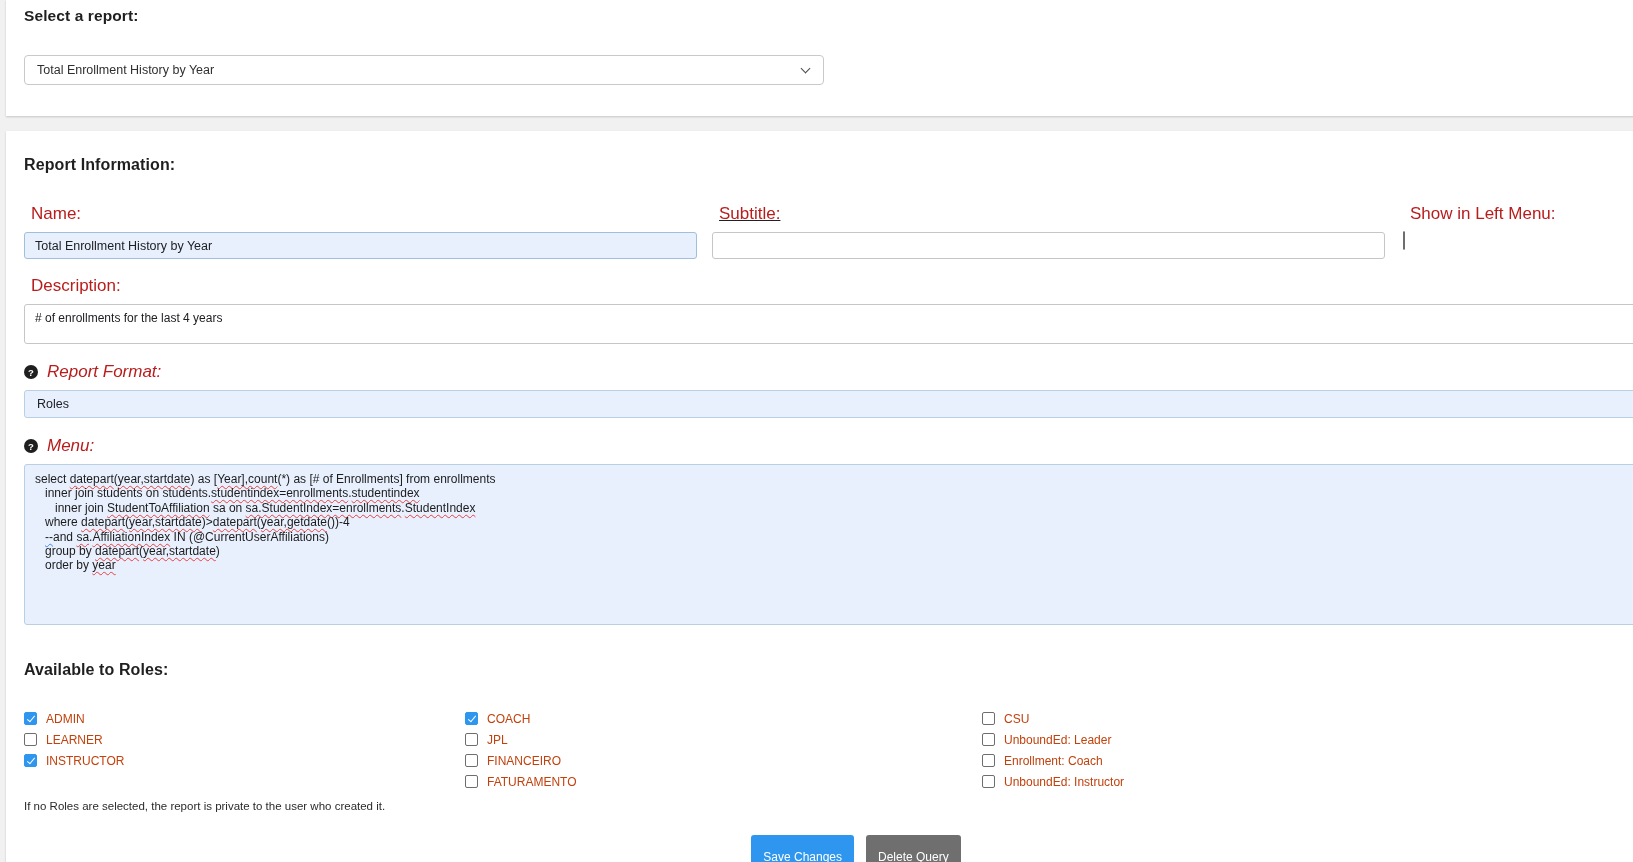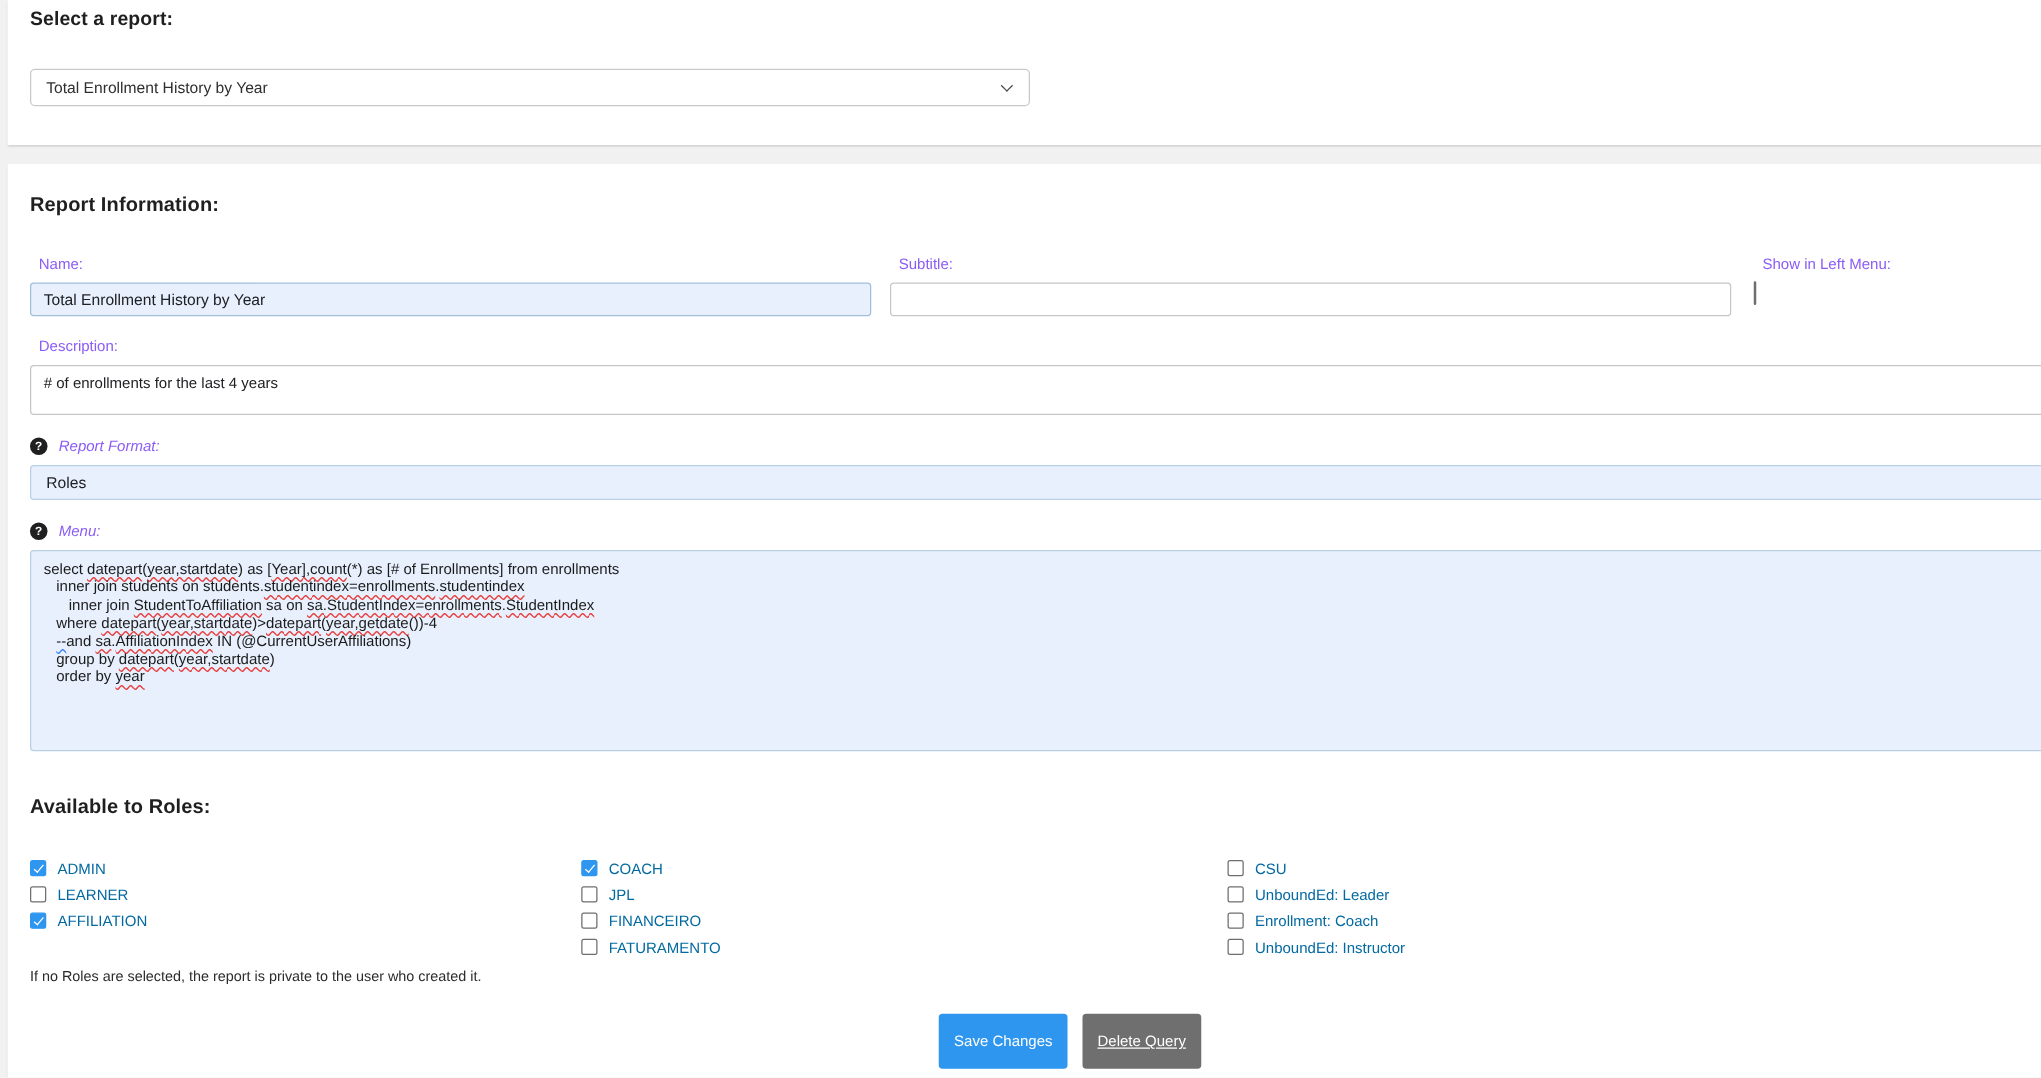--- a/index.html
+++ b/index.html
@@ -41,32 +41,32 @@
     border-right: 1.7px solid #4a4a4a;
     border-bottom: 1.7px solid #4a4a4a;
     transform: rotate(45deg);
     margin-top: -4px;
   }
 
   
   .fields-row { display: flex; align-items: flex-start; margin-bottom: 17px; }
   .field-label {
     display: block;
-    font-size: 12px; color: #8b5cf6;
+    font-size: 17px; color: #b91c1c;
     padding-left: 7px; margin-bottom: 8px;
   }
   .tb {
     height: 27px; border: 1px solid #c6c6c6; border-radius: 3px;
     font-size: 12.5px; color: #202124; background: #fff;
     padding: 0 10px; font-family: "Liberation Sans", sans-serif;
     outline: none; display: block;
   }
   .name-col { width: 673px; margin-right: 15px; }
   .name-col .tb { width: 673px; background: var(--autofill-bg); border-color: #9fbfdc; }
-  .subtitle-col { width: 673px; margin-right: 18px; }
+  .subtitle-col { width: 673px; margin-right: 18px; text-decoration: underline; }
   .subtitle-col .tb { width: 673px; }
   .leftmenu-col { padding-top: 0; }
   .leftmenu-col .field-label { padding-left: 7px; }
 
   .desc-col { width: 100%; }
   .desc-box {
     width: 1664px; height: 40px; resize: none;
     border: 1px solid #c6c6c6; border-radius: 3px;
     font-size: 12px; color: #202124;
     padding: 6px 10px; font-family: "Liberation Sans", sans-serif;
@@ -110,21 +110,21 @@
   
   .roles-heading { margin: 36px 0 29px 0 !important; }
   .roles-grid { display: flex; }
   .role-col:nth-child(1) { width: 441px; }
   .role-col:nth-child(2) { width: 517px; }
   .role-col:nth-child(3) { flex: 1; }
   .role-row {
     display: flex; align-items: center; gap: 9px;
     height: 21px; cursor: pointer;
   }
-  .role-label { font-size: 12px; color: #0369a1; }
+  .role-label { font-size: 12px; color: #c2410c; }
 
   .cb {
     width: 13px; height: 13px; flex: none;
     border: 1.5px solid #6e6e6e; border-radius: 2px;
     background: #fff; position: relative; cursor: pointer;
   }
   .cb.checked { background: var(--accent); border-color: var(--accent); }
   .cb.checked::after {
     content: ""; position: absolute;
     left: 3.5px; top: 0.5px; width: 3px; height: 7px;
@@ -200,21 +200,21 @@
         <div class="role-row">
           <span class="cb checked"></span>
           <span class="role-label">ADMIN</span>
         </div>
         <div class="role-row">
           <span class="cb"></span>
           <span class="role-label">LEARNER</span>
         </div>
         <div class="role-row">
           <span class="cb checked"></span>
-          <span class="role-label">AFFILIATION</span>
+          <span class="role-label">INSTRUCTOR</span>
         </div>
       </div>
       <div class="role-col">
         <div class="role-row">
           <span class="cb checked"></span>
           <span class="role-label">COACH</span>
         </div>
         <div class="role-row">
           <span class="cb"></span>
           <span class="role-label">JPL</span>

